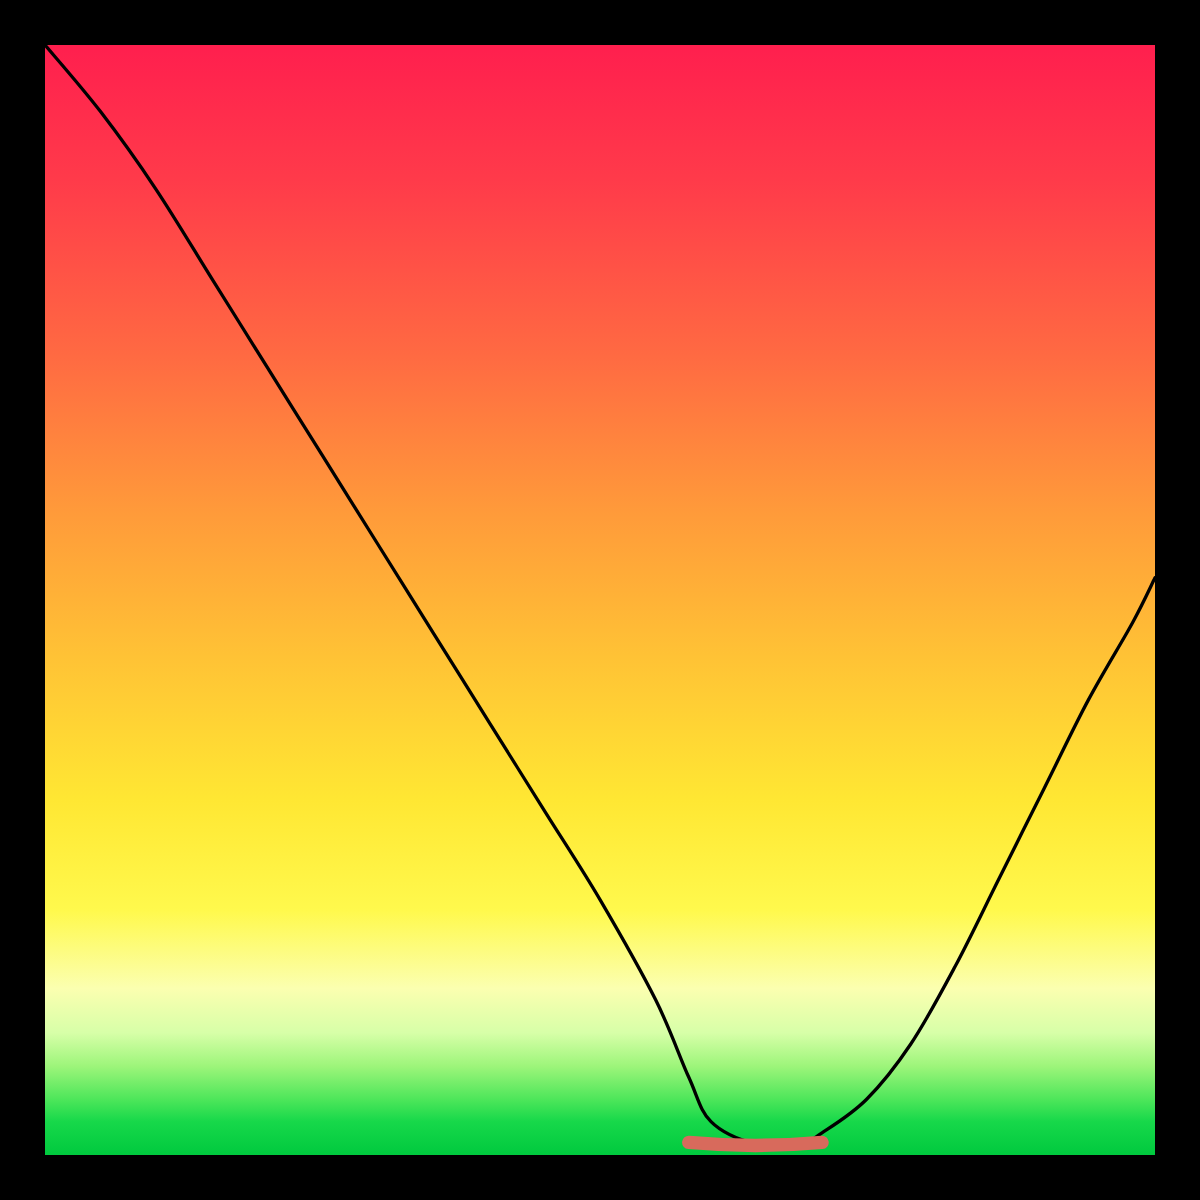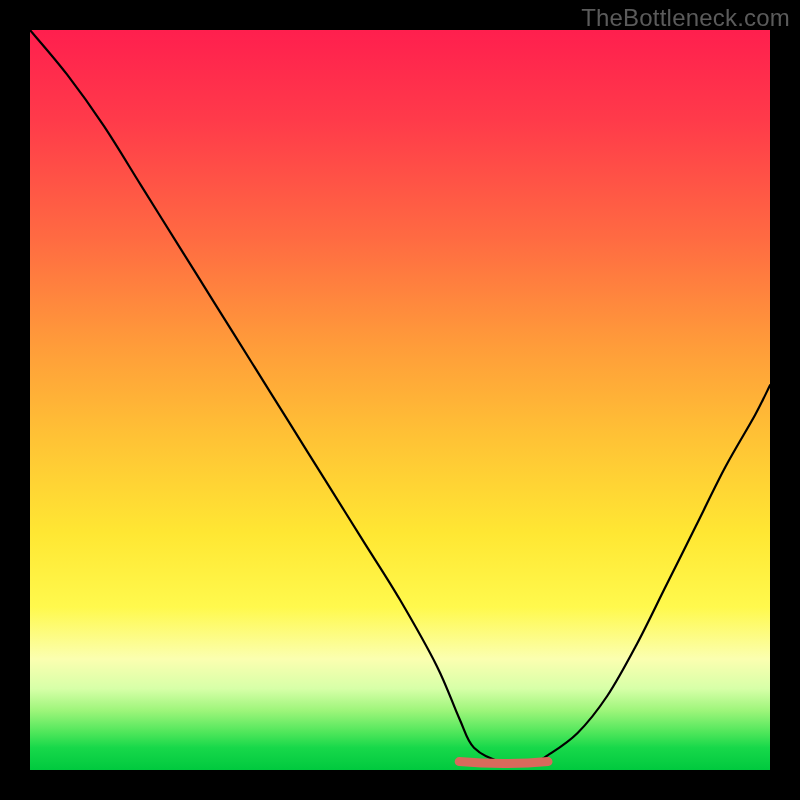--- a/index.html
+++ b/index.html
@@ -63,21 +63,20 @@
     left: 0; top: 0;
     width: 100%;
     height: 100%;
   }
 </style>
 </head>
 <body>
 
 <div class="frame">
 
-  <div class="watermark">TheBottleneck.com</div>
 
   <div class="plot-area">
     <div class="gradient"></div>
 
     <svg class="curves" viewBox="0 0 740 740" preserveAspectRatio="none">
 
       <path d="M 0.0 0.0 C 6.2 7.4 24.7 28.4 37.0 44.4 C 49.3 60.4 61.7 77.7 74.0 96.2 C 86.3 114.7 98.7 135.7 111.0 155.4 C 123.3 175.1 135.7 194.9 148.0 214.6 C 160.3 234.3 172.7 254.1 185.0 273.8 C 197.3 293.5 209.7 313.3 222.0 333.0 C 234.3 352.7 246.7 372.5 259.0 392.2 C 271.3 411.9 283.7 431.7 296.0 451.4 C 308.3 471.1 320.7 490.9 333.0 510.6 C 345.3 530.3 357.7 548.8 370.0 569.8 C 382.3 590.8 397.1 616.7 407.0 636.4 C 416.9 656.1 423.0 674.6 429.2 688.2 C 435.4 701.8 436.6 710.4 444.0 717.8 C 451.4 725.2 463.7 730.1 473.6 732.6 C 483.5 735.1 495.8 733.8 503.2 732.6 C 510.6 731.4 510.6 730.1 518.0 725.2 C 525.4 720.3 537.7 712.9 547.6 703.0 C 557.5 693.1 567.3 680.8 577.2 666.0 C 587.1 651.2 596.9 632.7 606.8 614.2 C 616.7 595.7 626.5 574.7 636.4 555.0 C 646.3 535.3 656.1 515.5 666.0 495.8 C 675.9 476.1 685.7 455.1 695.6 436.6 C 705.5 418.1 717.8 398.4 725.2 384.8 C 732.6 371.2 737.5 360.1 740.0 355.2" fill="none" stroke="#000" stroke-width="2.2" stroke-linecap="round" stroke-linejoin="round" id="curve-path"></path>
 
       <path d="M 429.2 731.6 Q 473.6 735.6 518.0 731.6" fill="none" stroke="#d86a5c" stroke-width="9" stroke-linecap="round" id="plateau-path"></path>
     </svg>

